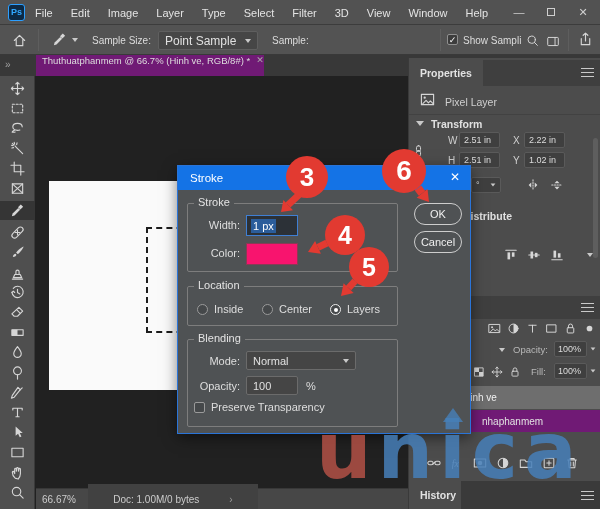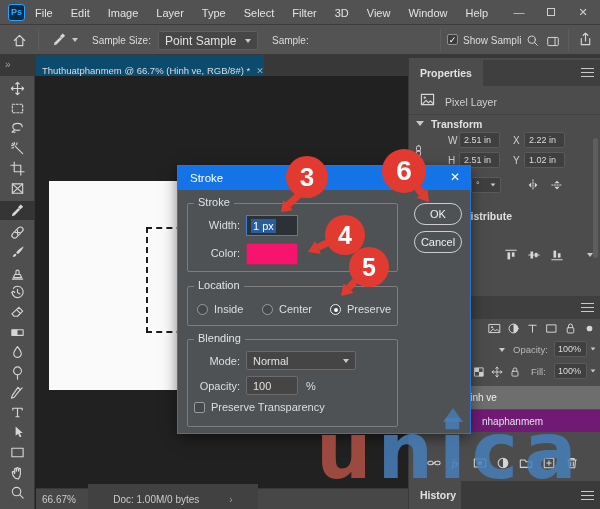--- a/index.html
+++ b/index.html
@@ -22,21 +22,21 @@
   #optionsbar{left:0;top:25px;width:600px;height:30px;background:#535353;border-bottom:1px solid #393939;z-index:20;}
   .opt-label{font-size:10px;color:#dcdcdc;}
   .opt-select{background:#464646;border:1px solid #5f5f5f;border-radius:2px;height:19px;
               display:flex;align-items:center;padding:0 6px;font-size:12px;color:#e0e0e0;}
   .chev{width:0;height:0;border-left:3.5px solid transparent;border-right:3.5px solid transparent;border-top:4px solid #c9c9c9;display:inline-block;}
   .vsep{width:1px;background:#454545;border-right:1px solid #5e5e5e;}
   .checkbox{width:11px;height:11px;border:1px solid #8f8f8f;background:#3c3c3c;border-radius:2px;
             color:#fff;font-size:9px;line-height:10px;text-align:center;}
 
   #tabbar{left:0;top:55px;width:600px;height:21px;background:#383838;z-index:6;}
-  #doc-tab{left:36px;top:55px;width:228px;height:21px;background:#0c4a6e;display:flex;align-items:flex-end;
+  #doc-tab{left:36px;top:55px;width:228px;height:21px;background:#701a75;display:flex;align-items:flex-start;
            padding:0 6px;z-index:7;}
   #doc-tab .title{font-size:9.5px;color:#dedede;white-space:nowrap;}
   #doc-tab .close{margin-left:6px;color:#aaa;font-size:9px;}
   .dbl-chev{color:#a0a0a0;font-size:10px;}
 
   
   #toolbar{left:0;top:76px;width:35px;height:433px;background:#4f4f4f;border-right:1px solid #3a3a3a;
            display:flex;flex-direction:column;align-items:center;padding-top:5px;gap:5px;z-index:8;}
   .tool{width:35px;height:15px;display:flex;justify-content:center;align-items:center;flex:0 0 auto;}
   .tool.selected{background:#353535;height:19px;}
@@ -481,21 +481,21 @@
     <span class="dlg-label" style="left:18px;top:81px;width:44px;">Color:</span>
     <div id="color-swatch" style="left: 68px; top: 77px; width: 52px; height: 22px; background: rgb(248, 20, 110);"></div>
 
     <div class="group" style="left:9px;top:120px;width:211px;height:40px;"></div>
     <span class="group-label" style="left:16px;top:113px;">Location</span>
     <span class="radio radio-opt" style="left:19px;top:138px;"></span>
     <span class="radio-label" style="left:36px;top:137px;">Inside</span>
     <span class="radio radio-opt" style="left:84px;top:138px;"></span>
     <span class="radio-label" style="left:101px;top:137px;">Center</span>
     <span class="radio radio-opt sel" style="left:152px;top:138px;"></span>
-    <span class="radio-label" style="left:169px;top:137px;">Preserve</span>
+    <span class="radio-label" style="left:169px;top:137px;">Layers</span>
 
     <div class="group" style="left:9px;top:173px;width:211px;height:88px;"></div>
     <span class="group-label" style="left:16px;top:166px;">Blending</span>
     <span class="dlg-label" style="left:20px;top:189px;width:42px;">Mode:</span>
     <div class="dlg-select" style="left:68px;top:185px;width:110px;height:19px;">
       <span>Normal</span>
       <span class="chev" style="margin-left:auto;"></span>
     </div>
     <span class="dlg-label" style="left:14px;top:214px;width:48px;">Opacity:</span>
     <div class="dlg-field" style="left:68px;top:210px;width:52px;height:19px;">

